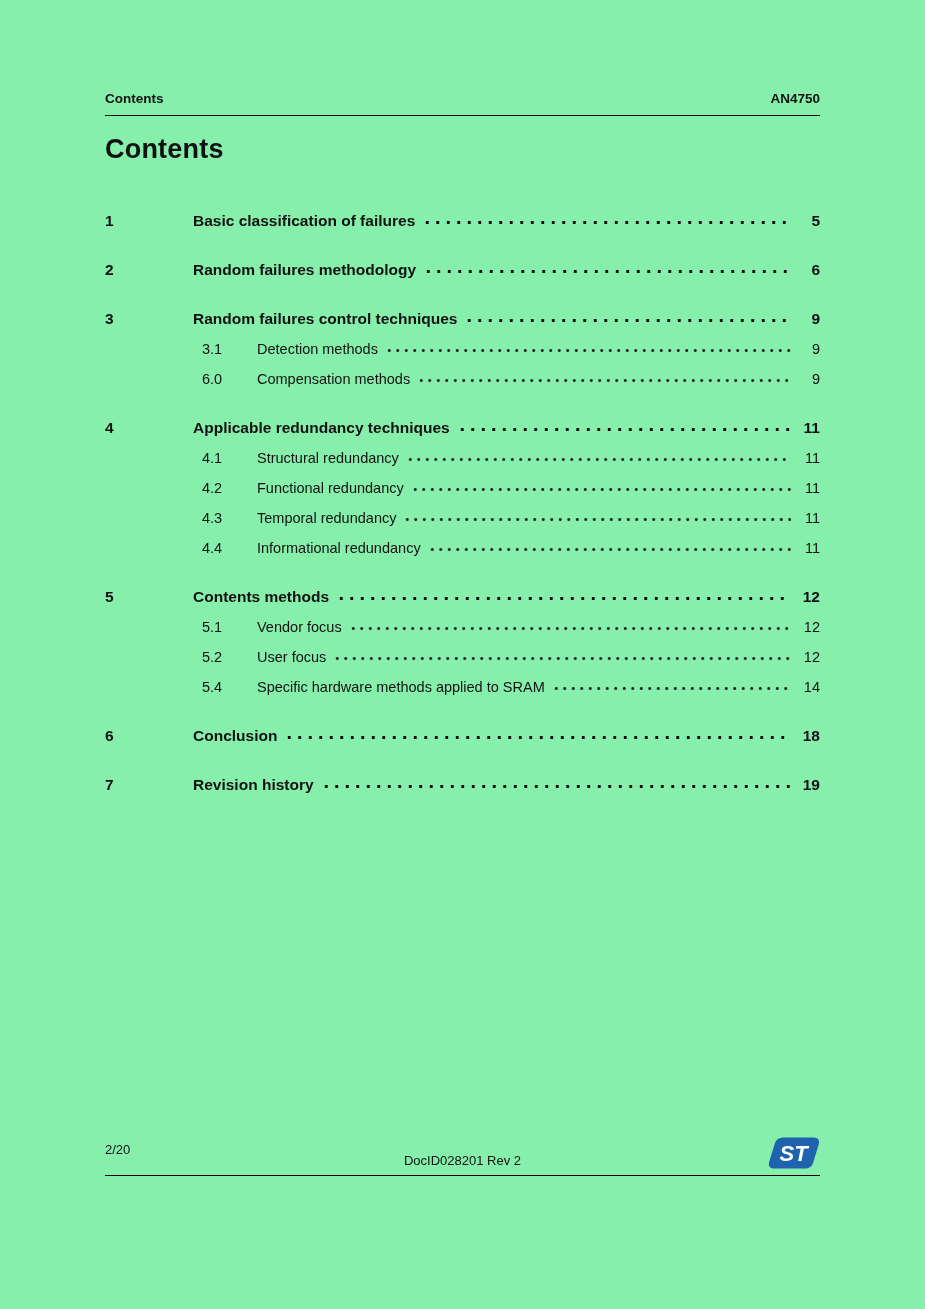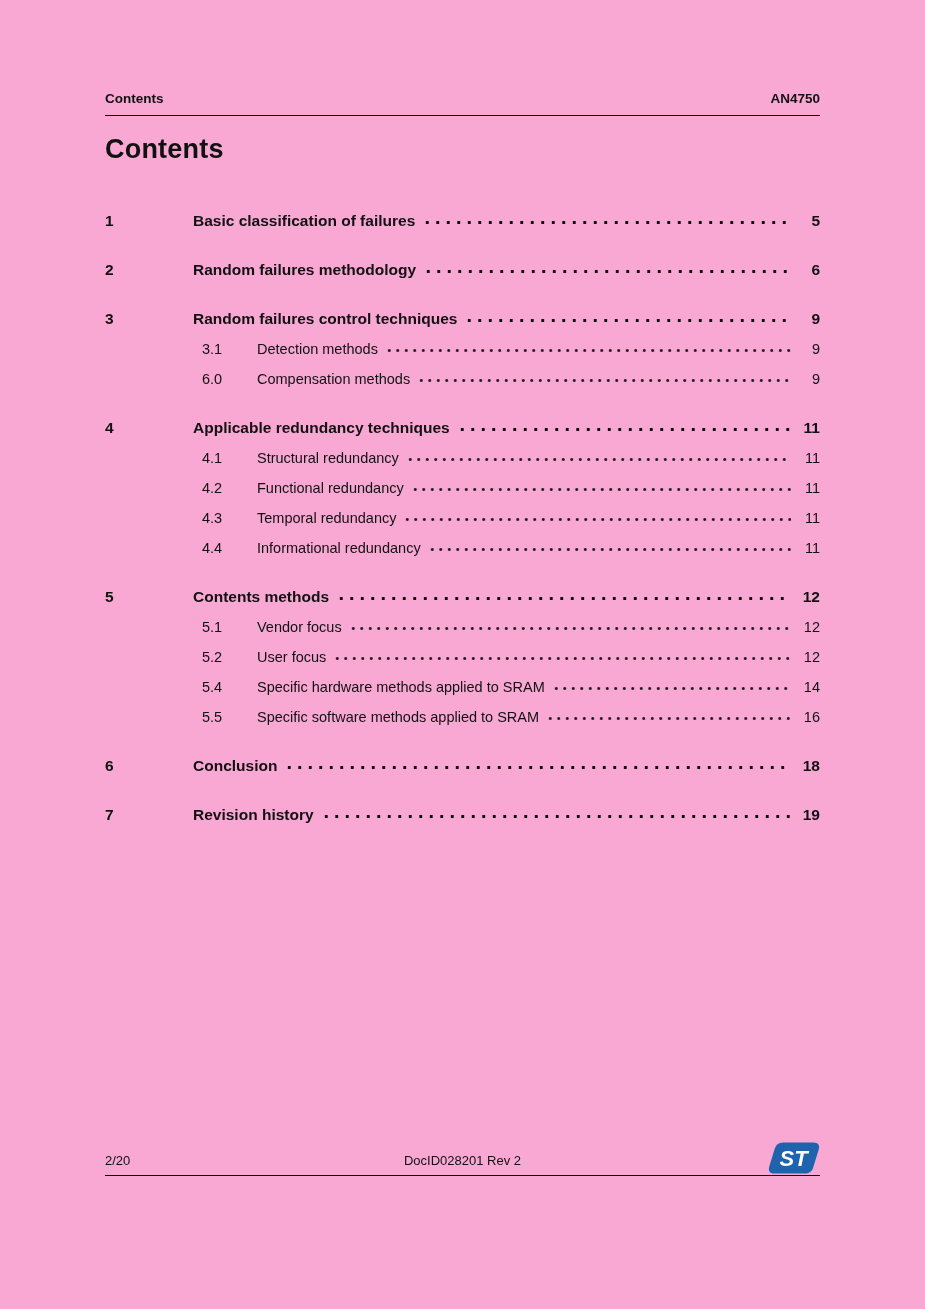--- a/index.html
+++ b/index.html
@@ -4,21 +4,21 @@
 <style>
   * { margin: 0; padding: 0; box-sizing: border-box; }
   html, body {
     width: 925px; height: 1309px;
     background: #ffffff;
     font-family: "Liberation Sans", sans-serif;
     color: #111;
     overflow: hidden;
     position: relative;
   }
-  .page { position: absolute; inset: 0; background: #f9a8d4; }
+  .page { position: absolute; inset: 0; background: #86efac; }
 
   
   .header {
     position: absolute;
     left: 105px; right: 105px; top: 91px;
     display: flex; justify-content: space-between; align-items: flex-end;
     font-size: 13.5px; font-weight: bold;
     border-bottom: 1.5px solid #000;
     padding-bottom: 9px;
   }
@@ -64,21 +64,21 @@
     background-position: 0 calc(100% - 11px);
   }
   .row .pg { flex: 0 0 auto; min-width: 24px; text-align: right; }
 
   
   .footer {
     position: absolute;
     left: 105px; right: 105px; top: 1130px;
     height: 46px;
     border-bottom: 1.5px solid #000;
-    display: flex; justify-content: space-between; align-items: flex-end;
+    display: flex; justify-content: space-between; align-items: center;
     font-size: 13px;
   }
   .footer .pgnum { padding-bottom: 7px; }
   .footer .docid {
     position: absolute; left: 50%; transform: translateX(-50%);
     bottom: 7px;
   }
   .footer .logo { display: block; margin-bottom: -1px; }
 </style>
 </head>
@@ -170,26 +170,20 @@
       <span class="num">5.2</span>
       <span class="ttl">User focus</span>
       <span class="leader"></span>
       <span class="pg">12</span>
     </div>
       <div class="row l2">
       <span class="num">5.4</span>
       <span class="ttl">Specific hardware methods applied to SRAM</span>
       <span class="leader"></span>
       <span class="pg">14</span>
-    </div>
-      <div class="row l2">
-      <span class="num">5.5</span>
-      <span class="ttl">Specific software methods applied to SRAM</span>
-      <span class="leader"></span>
-      <span class="pg">16</span>
     </div>
       <div class="row l1">
       <span class="num">6</span>
       <span class="ttl">Conclusion</span>
       <span class="leader"></span>
       <span class="pg">18</span>
     </div>
       <div class="row l1">
       <span class="num">7</span>
       <span class="ttl">Revision history</span>

